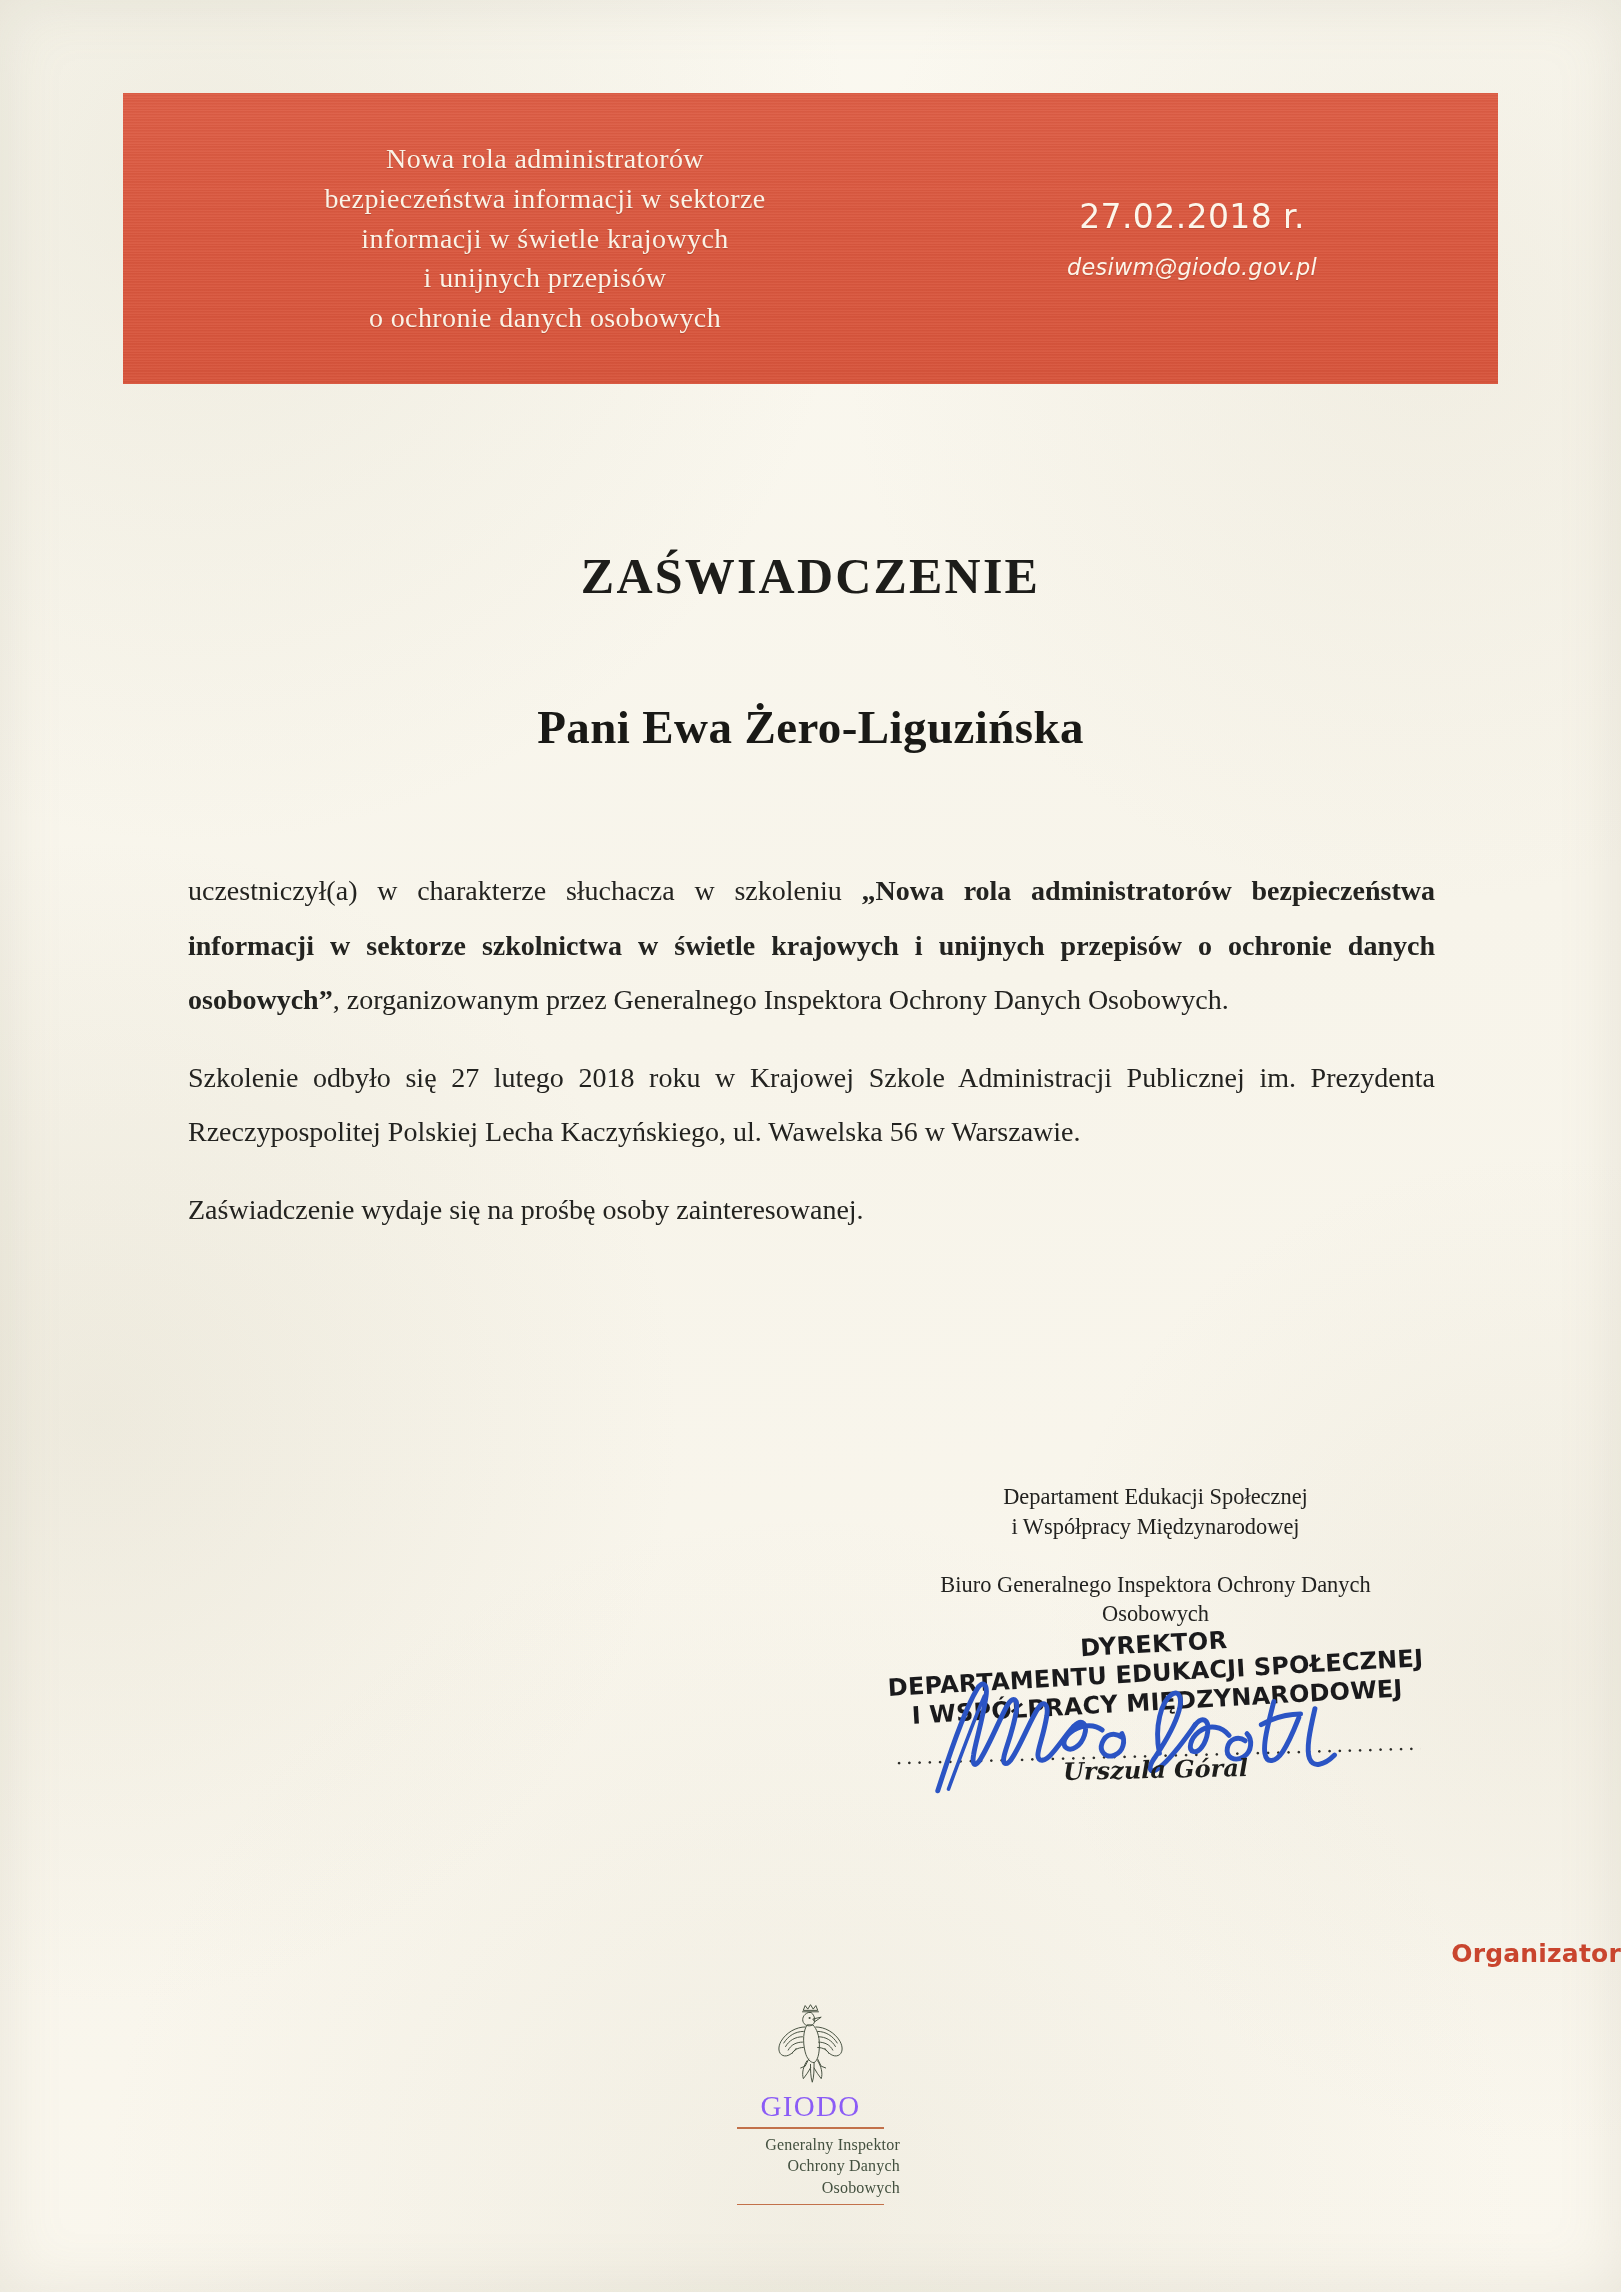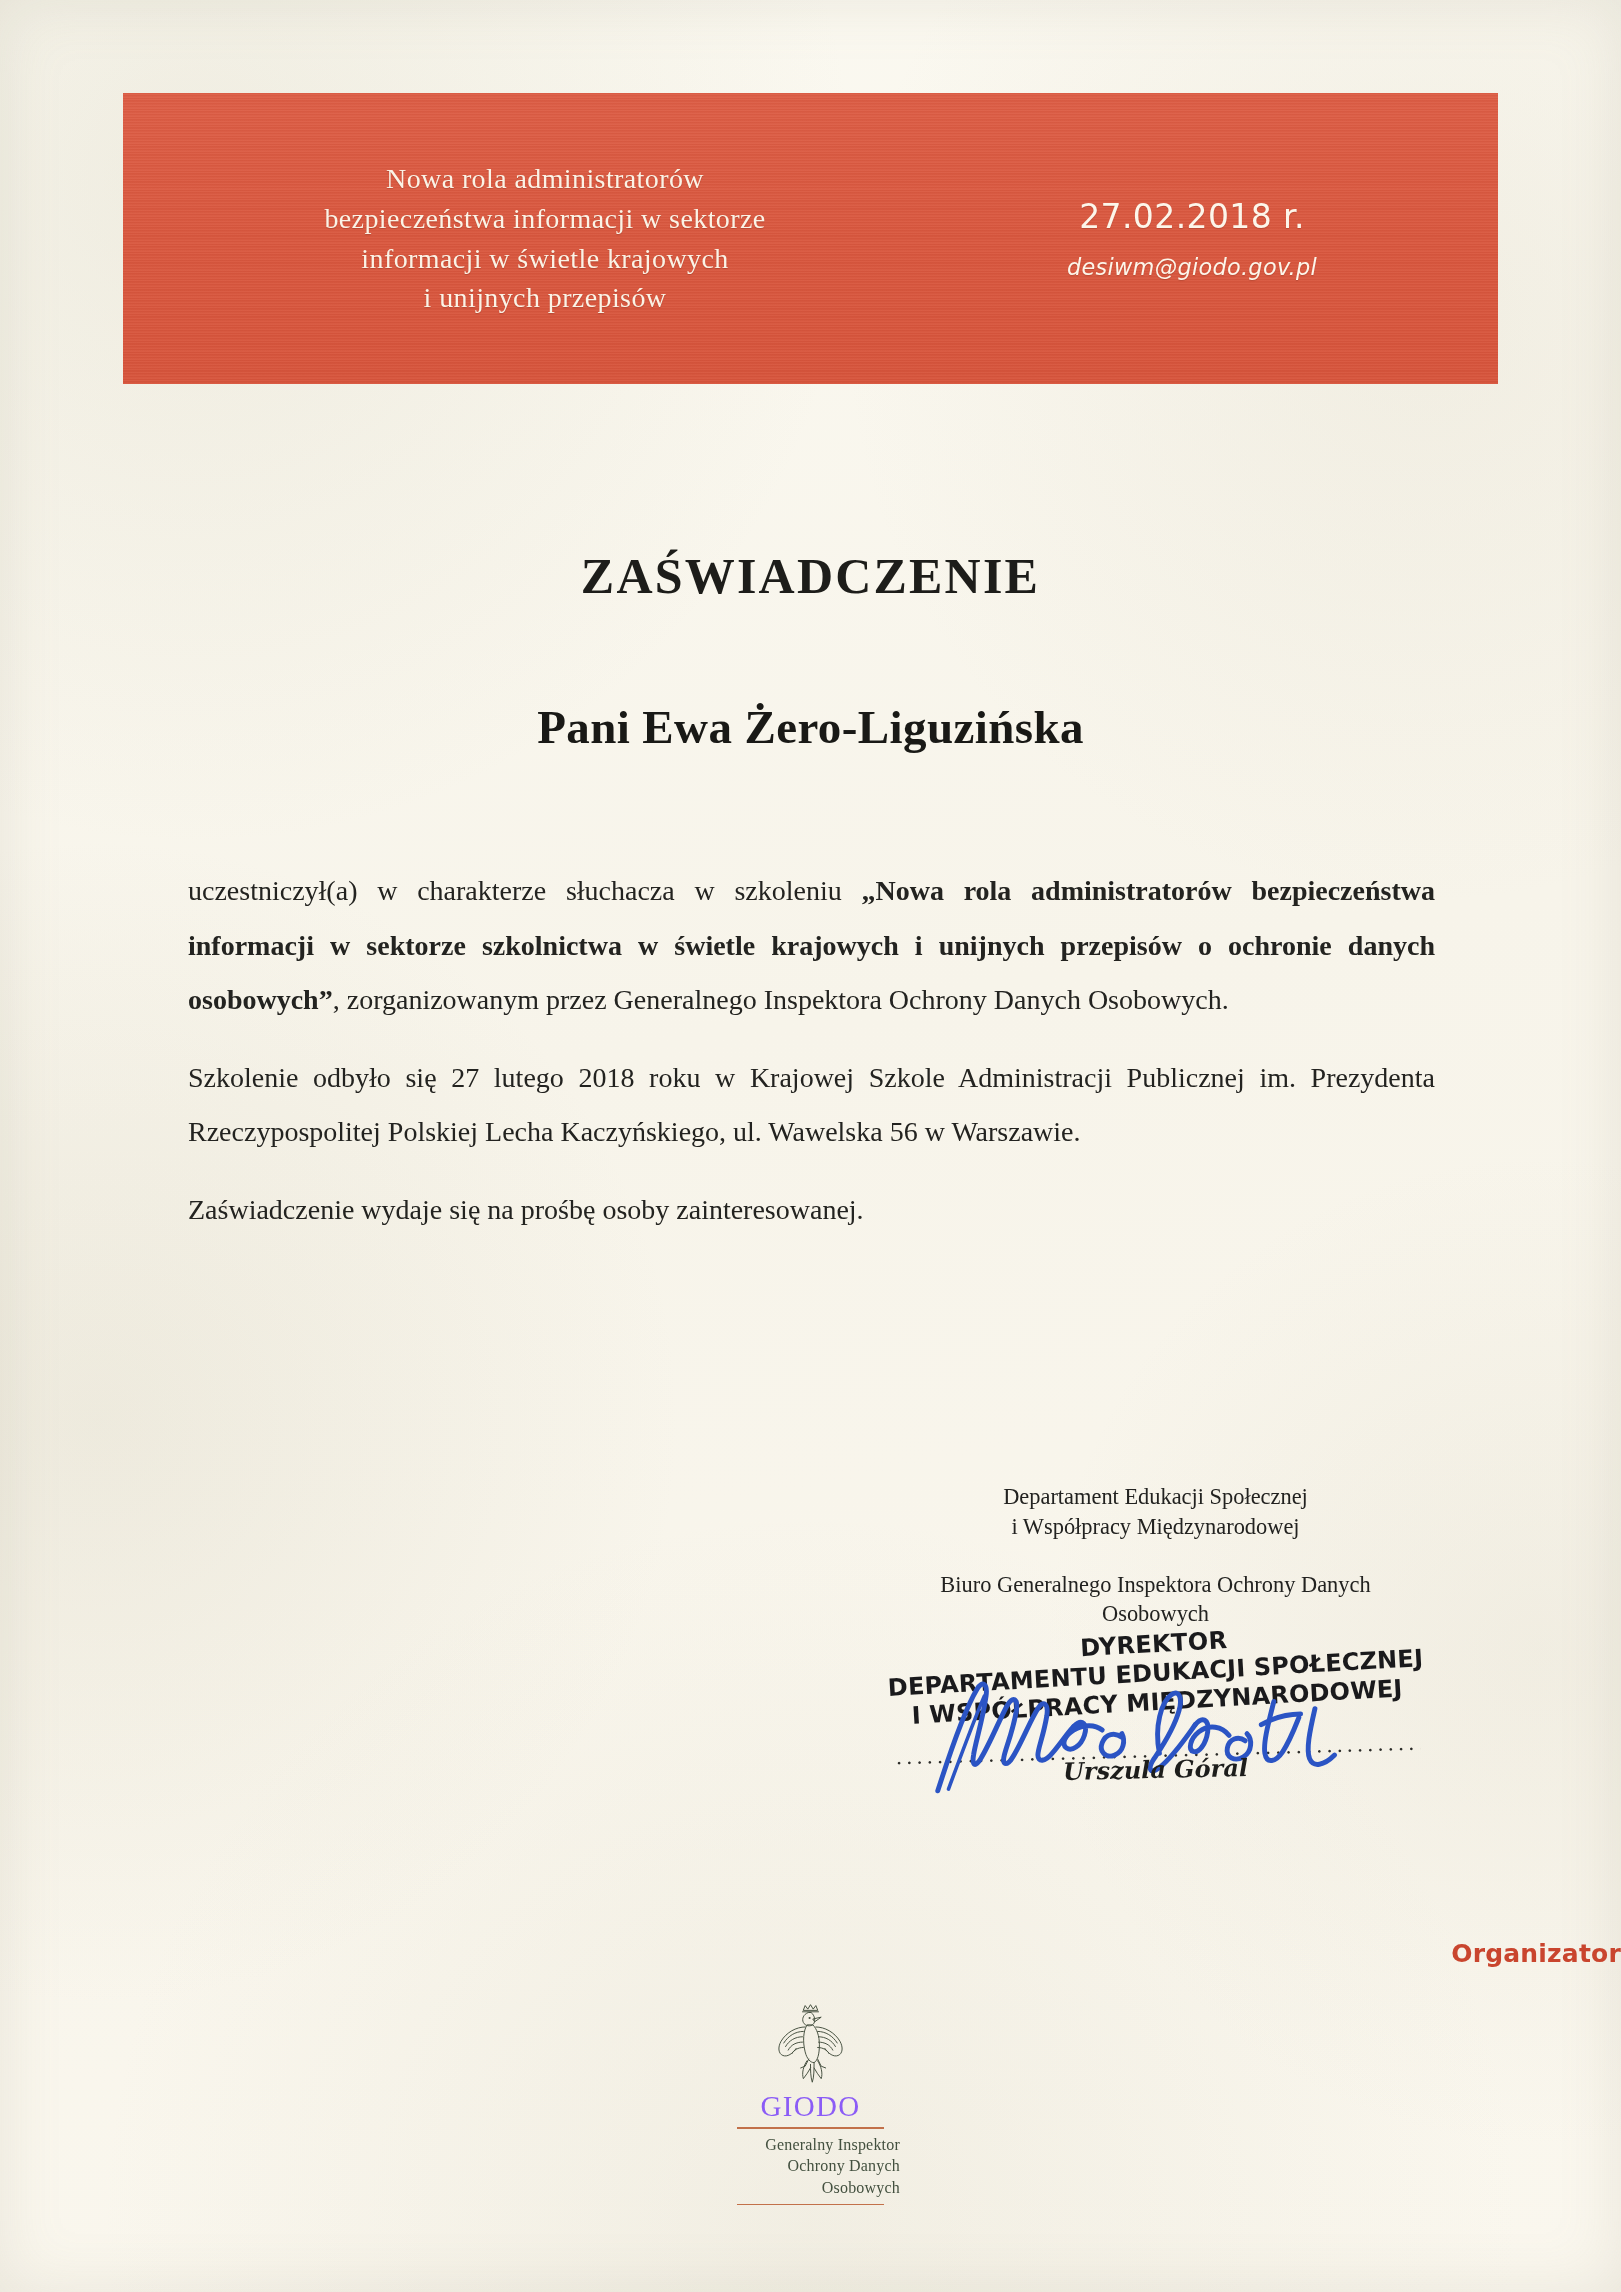--- a/index.html
+++ b/index.html
@@ -257,20 +257,21 @@
   <div class="paper-noise"></div>
   <div class="edge-shadow"></div>
 
   <div class="banner">
     <div class="banner-inner">
       <div class="banner-title">
         <div>Nowa rola administratorów</div>
         <div>bezpieczeństwa informacji w sektorze</div>
         <div>informacji w świetle krajowych</div>
         <div>i unijnych przepisów</div>
+        <div>o ochronie danych osobowych</div>
       </div>
       <div class="banner-meta">
         <div class="banner-date">27.02.2018 r.</div>
         <div class="banner-email">desiwm@giodo.gov.pl</div>
       </div>
     </div>
   </div>
 
   <div class="doc-title">ZAŚWIADCZENIE</div>
 

